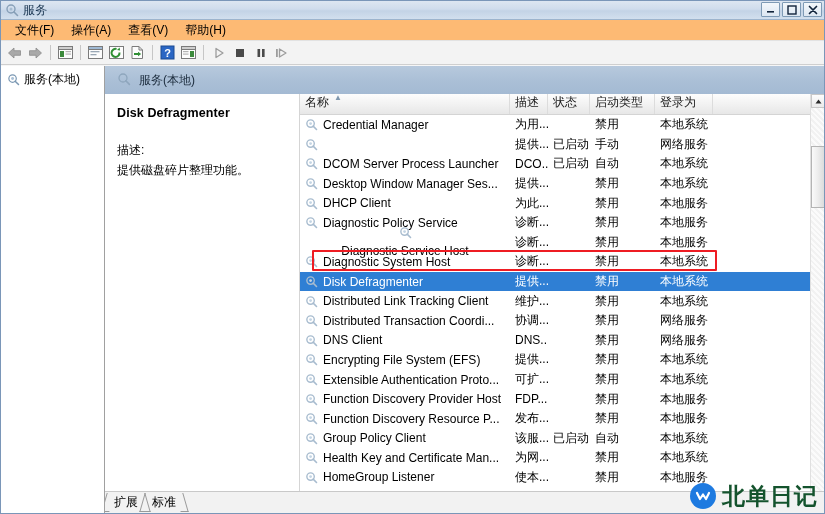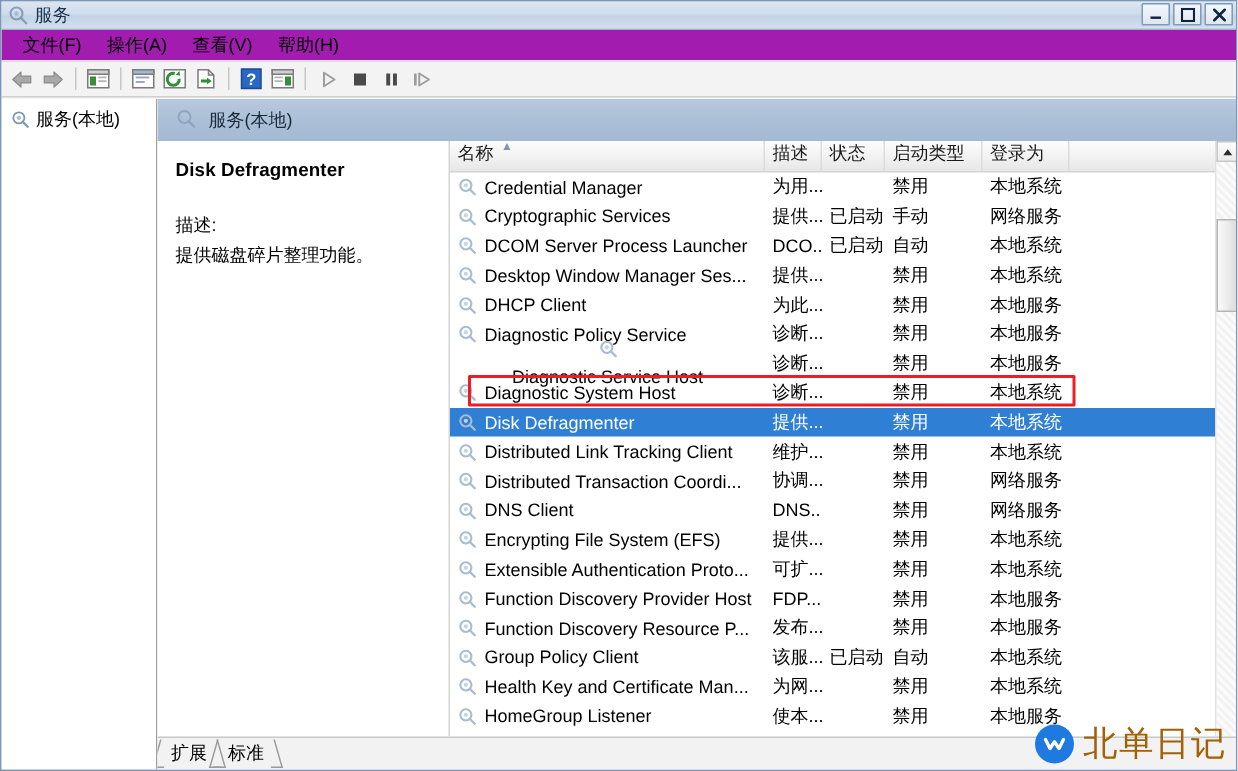--- a/index.html
+++ b/index.html
@@ -70,21 +70,21 @@
     color: #10233a;
     font-size: 11px;
     line-height: 1;
     box-sizing: border-box;
   }
   .win-btn svg { display:block; }
 
   
   .menubar {
     height: 21px;
-    background: #a21caf;
+    background: #fdba74;
     border-bottom: 1px solid #e2e2e2;
     display: flex;
     align-items: center;
     padding-left: 6px;
     box-sizing: border-box;
   }
   .menubar .mi {
     font-size: 12px;
     color: #000;
     padding: 2px 9px 2px 8px;
@@ -350,23 +350,23 @@
   }
   .wm-logo {
     width: 26px; height: 26px;
     border-radius: 50%;
     background: #1e7ae0;
     display: flex; align-items: center; justify-content: center;
     flex: none;
   }
   .wm-text {
     font-size: 23px;
-    color: #a16207;
+    color: #14532d;
     font-family: "DejaVu Sans", "Liberation Sans", sans-serif;
-    font-weight: 400;
+    font-weight: 700;
     letter-spacing: 1px;
     line-height: 1;
   }
 </style>
 </head>
 <body>
 
 <div id="app">
 
   <div class="titlebar">
@@ -558,21 +558,20 @@
               </div>
               <div class="row">
                 <div class="cell name" style="width: 210px;">
                   <span>
                     <svg class="gear" viewBox="0 0 14 14" width="13" height="13">
                       <circle cx="6" cy="6" r="4" fill="none" stroke="#a8bccf" stroke-width="1.5"></circle>
                       <path d="M8.8 8.8 L12.4 12.4" stroke="#a8bccf" stroke-width="1.7" stroke-linecap="round"></path>
                       <circle cx="6" cy="6" r="1.5" fill="#c3d4e3"></circle>
                     </svg>
                   </span>
-                  <span>Cryptographic Services</span>
                 </div>
                 <div class="cell ctr" style="width: 38px;">提供...</div>
                 <div class="cell ctr" style="width: 42px;">已启动</div>
                 <div class="cell ctr" style="width: 65px;">手动</div>
                 <div class="cell ctr" style="width: 58px;">网络服务</div>
               </div>
               <div class="row">
                 <div class="cell name" style="width: 210px;">
                   <span>
                     <svg class="gear" viewBox="0 0 14 14" width="13" height="13">

